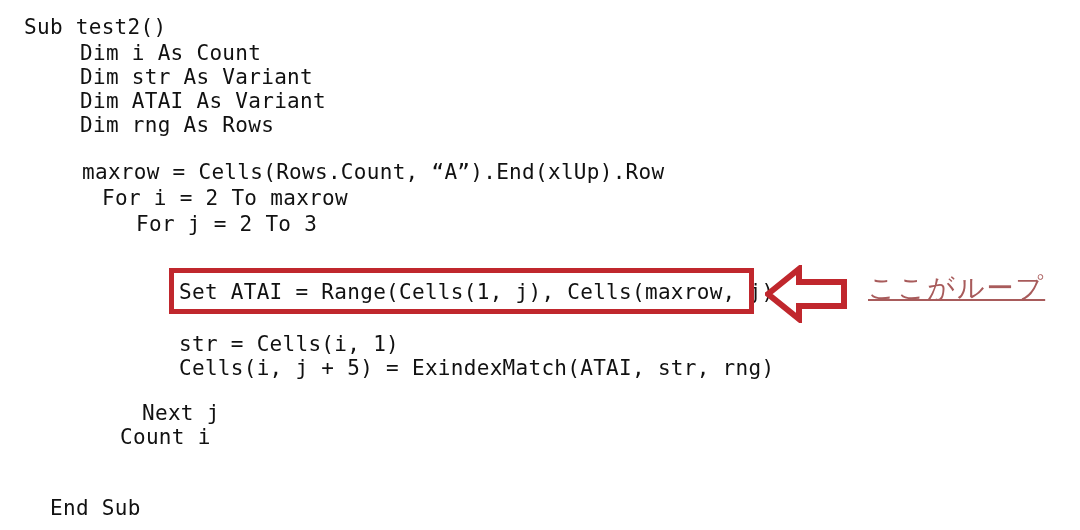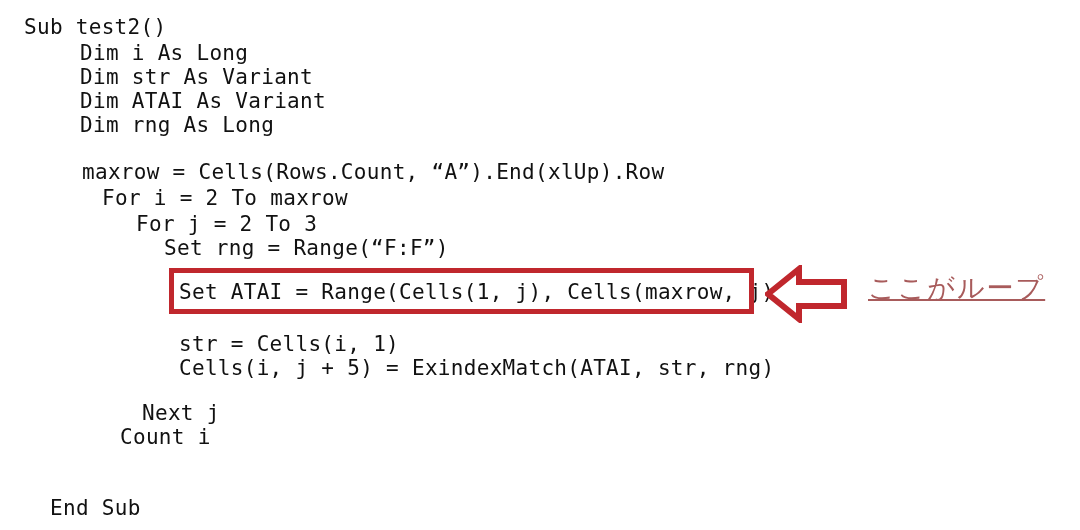--- a/index.html
+++ b/index.html
@@ -92,28 +92,27 @@
     white-space: pre;
     text-decoration: underline;
   }
 </style>
 </head>
 <body>
 
 <div id="code-canvas">
 
   <div class="code-line ln-0">Sub test2()</div>
-  <div class="code-line ln-1">Dim i As Long</div>
+  <div class="code-line ln-1">Dim i As Count</div>
   <div class="code-line ln-2">Dim str As Variant</div>
   <div class="code-line ln-3">Dim ATAI As Variant</div>
-  <div class="code-line ln-4">Dim rng As Long</div>
+  <div class="code-line ln-4">Dim rng As Rows</div>
   <div class="code-line ln-5">maxrow = Cells(Rows.Count, “A”).End(xlUp).Row</div>
   <div class="code-line ln-6">For i = 2 To maxrow</div>
   <div class="code-line ln-7">For j = 2 To 3</div>
-  <div class="code-line ln-8">Set rng = Range(“F:F”)</div>
   <div class="code-line ln-9">Set ATAI = Range(Cells(1, j), Cells(maxrow, j))</div>
   <div class="code-line ln-10">str = Cells(i, 1)</div>
   <div class="code-line ln-11">Cells(i, j + 5) = ExindexMatch(ATAI, str, rng)</div>
   <div class="code-line ln-12">Next j</div>
   <div class="code-line ln-13">Count i</div>
   <div class="code-line ln-14">End Sub</div>
 
   <div id="highlight-box"></div>
 
   <div id="callout-arrow">

